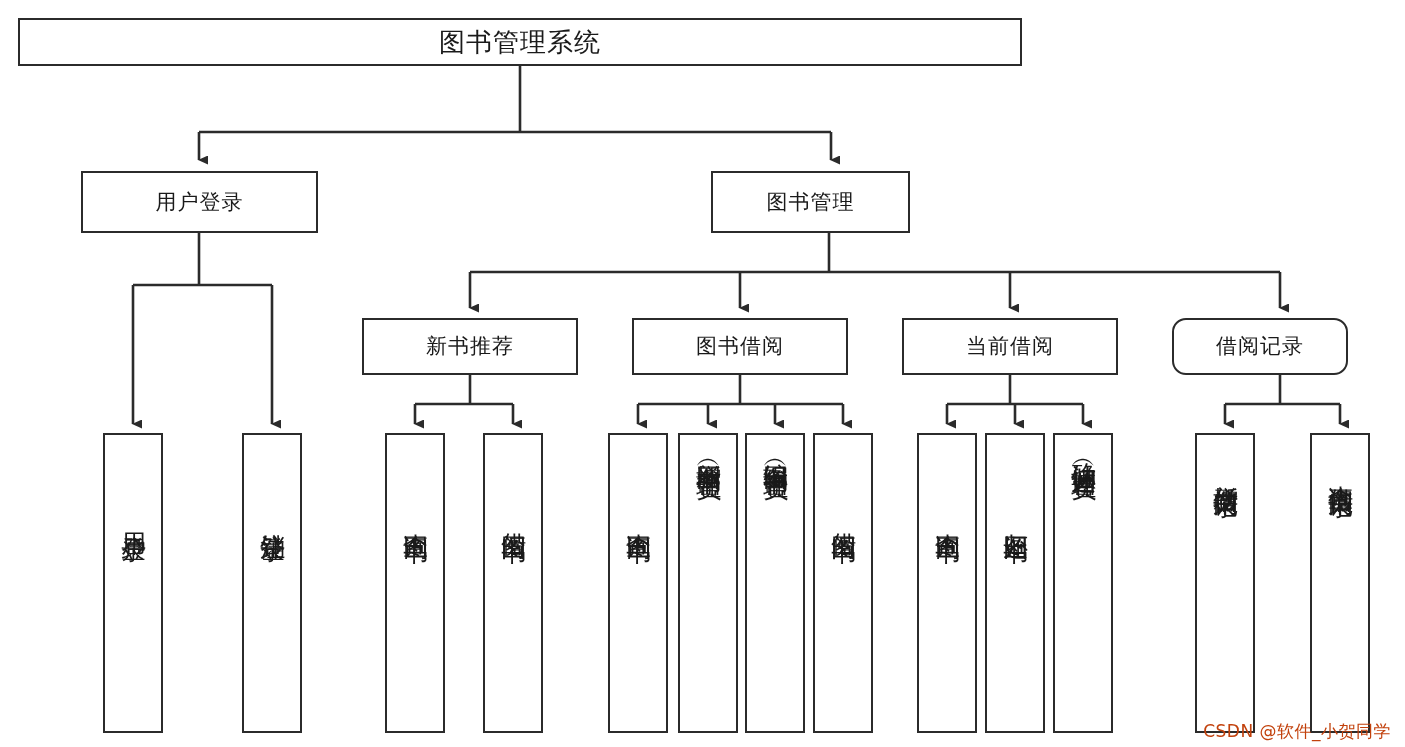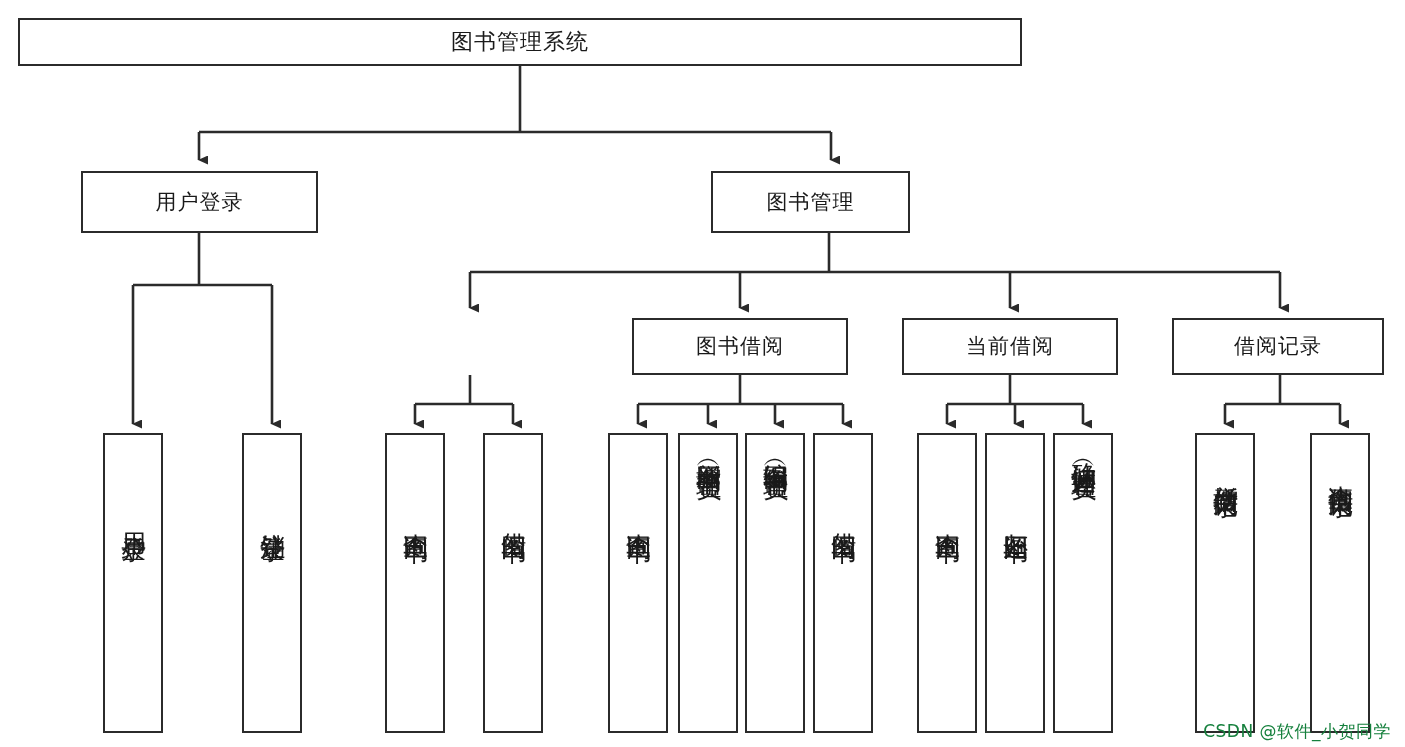--- a/index.html
+++ b/index.html
@@ -36,28 +36,28 @@
     justify-content:center;
     padding-top:10px;
   }
   .node.vert .lbl{
     writing-mode:vertical-rl;
     text-orientation:upright;
     font-size:25px;
     line-height:1.05;
     letter-spacing:2px;
   }
-  .node.root .lbl{font-size:22px;}
+  .node.root .lbl{font-size:26px;}
 
   .watermark{
     position:absolute;
     right:14px;
     bottom:4px;
     font-size:17px;
-    color:#15803d;
+    color:#c2410c;
     letter-spacing:.5px;
     white-space:nowrap;
     pointer-events:none;
   }
 </style>
 </head>
 <body>
 
 <div id="canvas">
 
@@ -115,27 +115,30 @@
     <span class="lbl">图书管理系统</span>
   </div>
 
   <div class="node horiz" style="left:81px;top:171px;width:237px;height:62px;">
     <span class="lbl">用户登录</span>
   </div>
   <div class="node horiz" style="left:711px;top:171px;width:199px;height:62px;">
     <span class="lbl">图书管理</span>
   </div>
 
+  <div class="node horiz" style="left:362px;top:318px;width:216px;height:57px;">
+    <span class="lbl">新书推荐</span>
+  </div>
   <div class="node horiz" style="left:632px;top:318px;width:216px;height:57px;">
     <span class="lbl">图书借阅</span>
   </div>
   <div class="node horiz" style="left:902px;top:318px;width:216px;height:57px;align-items:center;">
     <span class="lbl">当前借阅</span>
   </div>
-  <div class="node horiz" style="left:1172px;top:318px;width:212px;height:57px;">
+  <div class="node horiz" style="left:1172px;top:318px;width:176px;height:57px;border-radius:14px;">
     <span class="lbl">借阅记录</span>
   </div>
 
   <div class="node vert" style="left:103px;top:433px;width:60px;height:300px;padding-top:78px;">
     <span class="lbl">用户登录</span>
   </div>
   <div class="node vert" style="left:242px;top:433px;width:60px;height:300px;padding-top:78px;">
     <span class="lbl">注销登录</span>
   </div>
 

